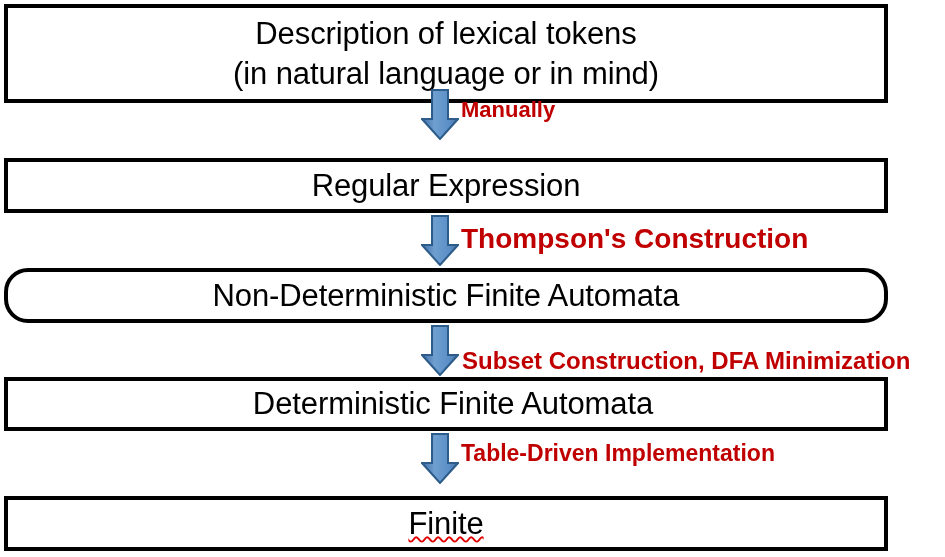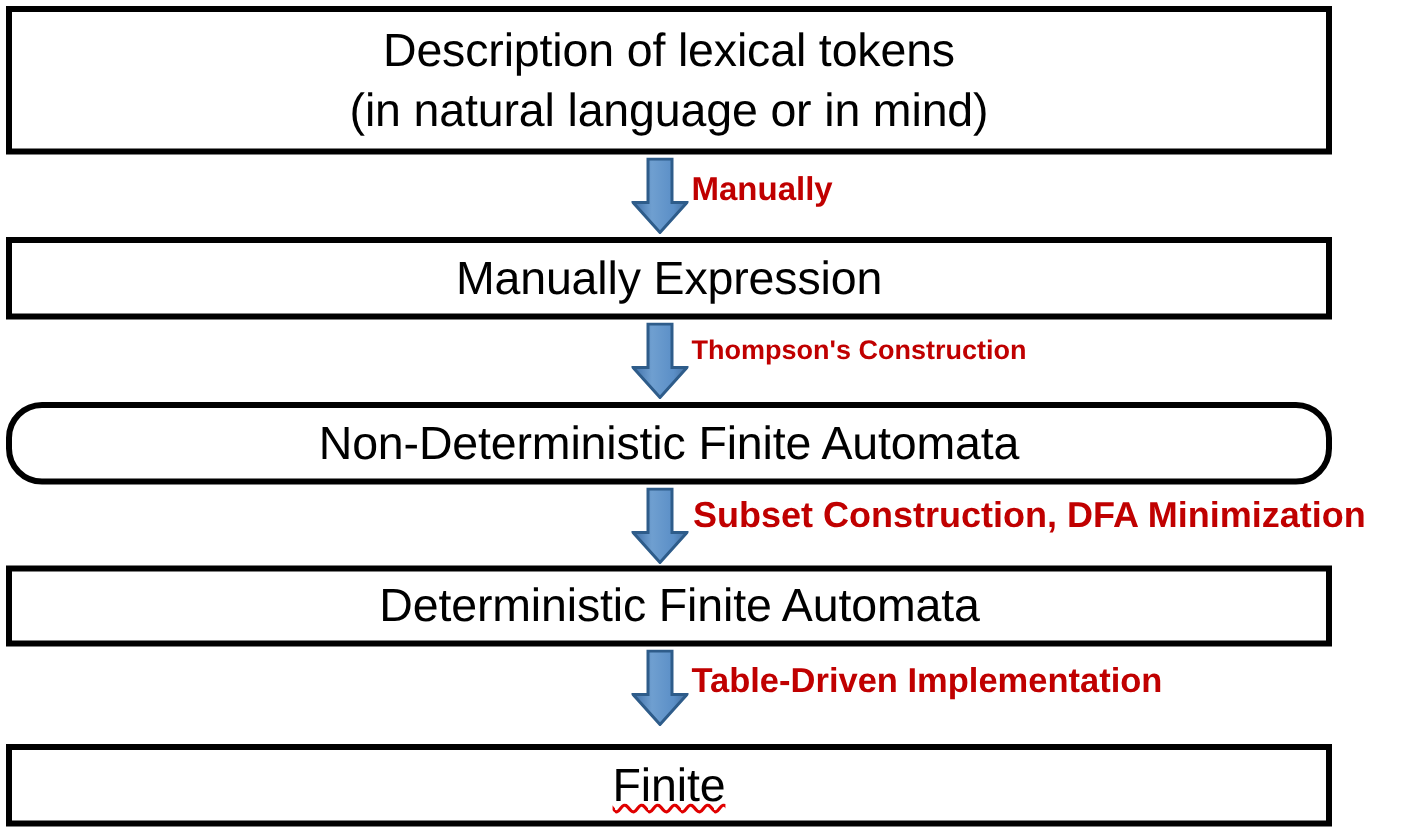--- a/index.html
+++ b/index.html
@@ -59,21 +59,21 @@
   .box-5 { top: 496px; height: 55px; }
 
   
   .step-row {
     position: absolute;
     left: 0;
     width: 945px;
     height: 55px;
     display: block;
   }
-  .row-1 { top: 103px; }
+  .row-1 { top: 87px; }
   .row-2 { top: 213px; }
   .row-3 { top: 323px; }
   .row-4 { top: 431px; }
 
   .arrow-wrap {
     position: absolute;
     left: 421px;
     top: 2px;
     width: 38px;
     height: 51px;
@@ -86,22 +86,22 @@
 
   .step-label {
     position: absolute;
     left: 461px;
     color: #c00000;
     font-family: "Liberation Sans", sans-serif;
     font-weight: bold;
     white-space: nowrap;
   }
   .row-1 .step-label { top: 10px;  font-size: 22px; }
-  .row-2 .step-label { top: 10px;  font-size: 18px; }
-  .row-3 .step-label { top: 7px;   font-size: 24px; left: 462px; }
+  .row-2 .step-label { top: 10px;  font-size: 28px; }
+  .row-3 .step-label { top: 24px;   font-size: 24px; left: 462px; }
   .row-4 .step-label { top: 9px;   font-size: 23px; }
 </style>
 </head>
 <body>
 
 <div id="diagram">
 
   <div class="stage-box box-1">
     <span class="stage-text">Description of lexical tokens
 (in natural language or in mind)</span>
@@ -118,21 +118,21 @@
             <stop offset="100%" stop-color="#456f9f"></stop>
           </linearGradient>
         </defs>
         <path d="M11,1 L27,1 L27,30 L37,30 L19,50 L1,30 L11,30 Z" fill="url(#ag1)" stroke="#2e5c8a" stroke-width="2" stroke-linejoin="miter"></path>
       </svg>
     </span>
     <span class="step-label">Manually</span>
   </div>
 
   <div class="stage-box box-2">
-    <span class="stage-text">Manually Expression</span>
+    <span class="stage-text">Regular Expression</span>
   </div>
 
   <div class="step-row row-2">
     <span class="arrow-wrap">
       <svg viewBox="0 0 38 51" xmlns="http://www.w3.org/2000/svg">
         <defs>
           <linearGradient id="ag2" x1="0" y1="0" x2="1" y2="0">
             <stop offset="0%" stop-color="#3f6fa8"></stop>
             <stop offset="35%" stop-color="#6f9fd0"></stop>
             <stop offset="75%" stop-color="#5b8fc7"></stop>

